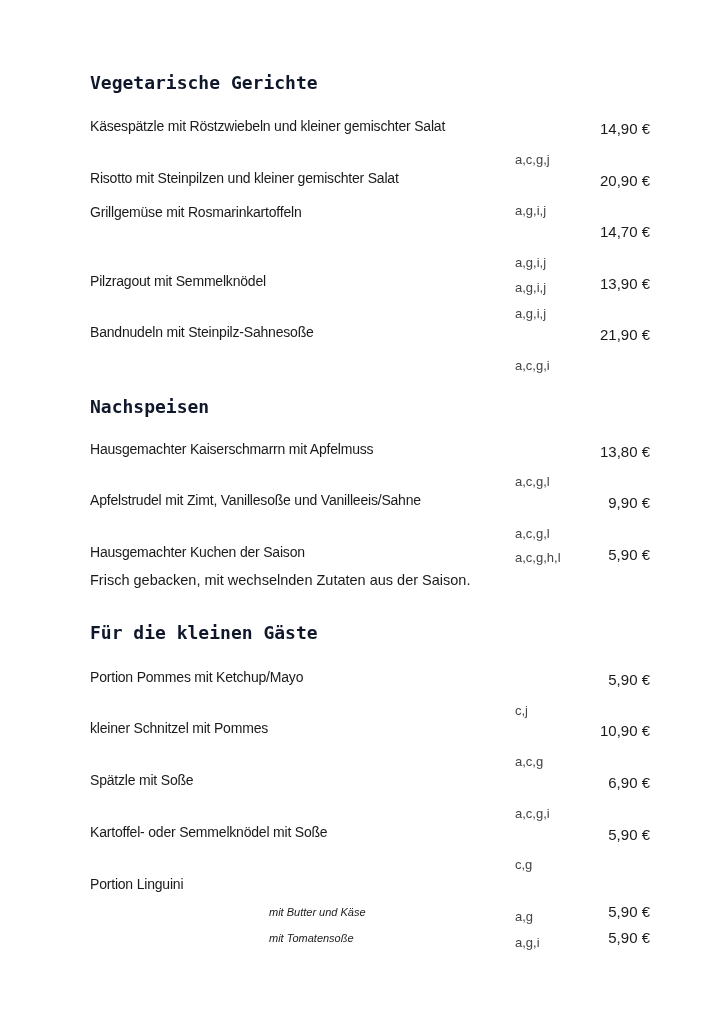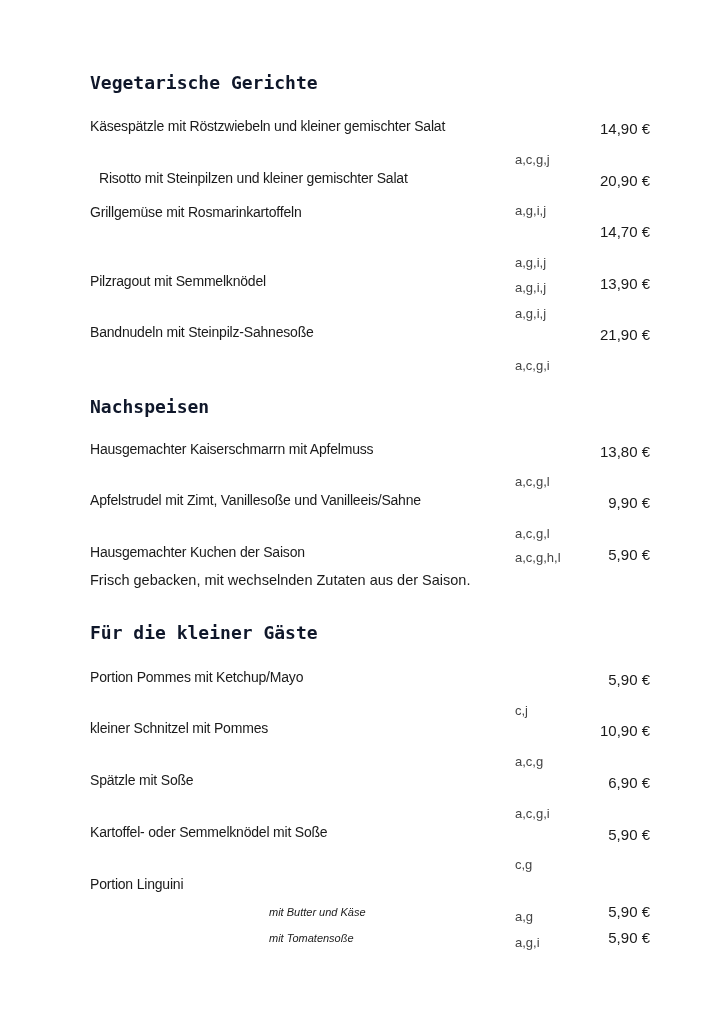--- a/index.html
+++ b/index.html
@@ -15,21 +15,21 @@
   </style>
 </head>
 <body>
 
 <div class="abs heading" style="top:72px;">Vegetarische Gerichte</div>
 
 <div class="abs name" style="top:118px;">Käsespätzle mit Röstzwiebeln und kleiner gemischter Salat</div>
 <div class="abs price" style="top:120px;">14,90 €</div>
 <div class="abs allergen" style="top:152px;">a,c,g,j</div>
 
-<div class="abs name" style="top:170px;margin-left:9px;">Risotto mit Steinpilzen und kleiner gemischter Salat</div>
+<div class="abs name" style="top:170px;">Risotto mit Steinpilzen und kleiner gemischter Salat</div>
 <div class="abs price" style="top:172px;">20,90 €</div>
 <div class="abs allergen" style="top:203px;">a,g,i,j</div>
 
 <div class="abs name" style="top:204px;">Grillgemüse mit Rosmarinkartoffeln</div>
 <div class="abs price" style="top:223px;">14,70 €</div>
 <div class="abs allergen" style="top:255px;">a,g,i,j</div>
 
 <div class="abs name" style="top:273px;">Pilzragout mit Semmelknödel</div>
 <div class="abs allergen" style="top:280px;">a,g,i,j</div>
 <div class="abs price" style="top:275px;">13,90 €</div>
@@ -47,21 +47,21 @@
 
 <div class="abs name" style="top:492px;">Apfelstrudel mit Zimt, Vanillesoße und Vanilleeis/Sahne</div>
 <div class="abs price" style="top:494px;">9,90 €</div>
 <div class="abs allergen" style="top:526px;">a,c,g,l</div>
 
 <div class="abs name" style="top:544px;">Hausgemachter Kuchen der Saison</div>
 <div class="abs allergen" style="top:550px;">a,c,g,h,l</div>
 <div class="abs price" style="top:546px;">5,90 €</div>
 <div class="abs desc" style="top:572px;">Frisch gebacken, mit wechselnden Zutaten aus der Saison.</div>
 
-<div class="abs heading" style="top:622px;">Für die kleiner Gäste</div>
+<div class="abs heading" style="top:622px;">Für die kleinen Gäste</div>
 
 <div class="abs name" style="top:669px;">Portion Pommes mit Ketchup/Mayo</div>
 <div class="abs price" style="top:671px;">5,90 €</div>
 <div class="abs allergen" style="top:703px;">c,j</div>
 
 <div class="abs name" style="top:720px;">kleiner Schnitzel mit Pommes</div>
 <div class="abs price" style="top:722px;">10,90 €</div>
 <div class="abs allergen" style="top:754px;">a,c,g</div>
 
 <div class="abs name" style="top:772px;">Spätzle mit Soße</div>

